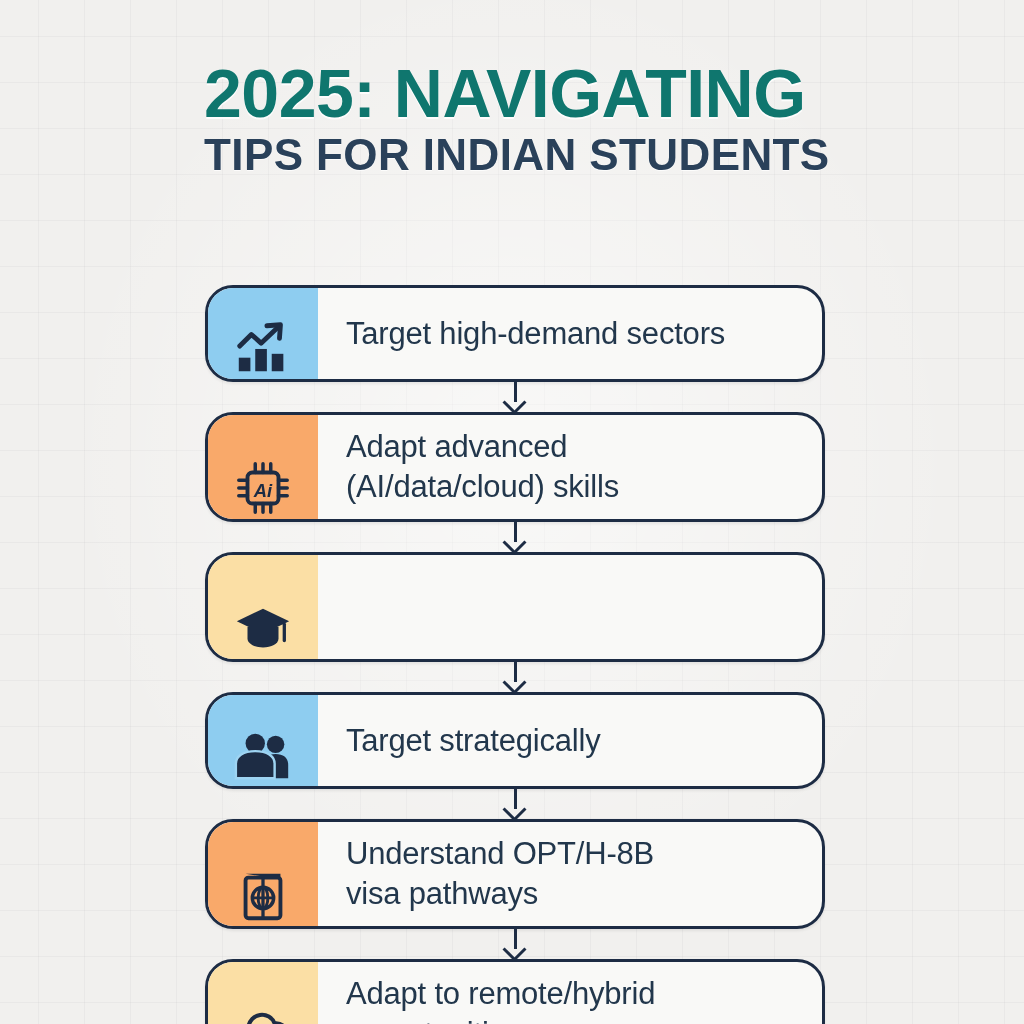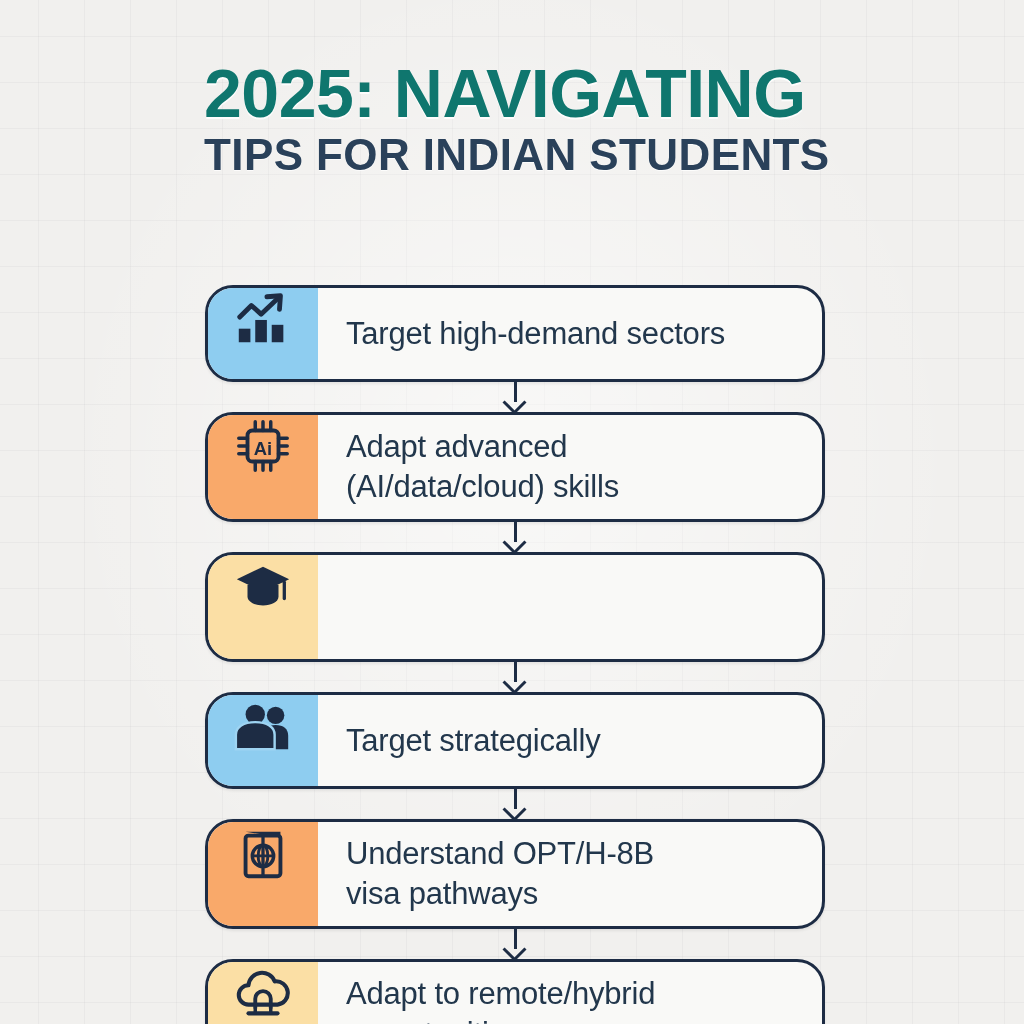--- a/index.html
+++ b/index.html
@@ -88,22 +88,23 @@
     box-shadow: 0 2px 3px rgba(0,0,0,0.07);
   }
 
   .step-h1 { height: 97px; }
   .step-h2 { height: 110px; }
 
   .icon-pane {
     width: 110px;
     flex: 0 0 110px;
     display: flex;
-    align-items: flex-start;
+    align-items: flex-end;
     justify-content: center;
+    font-style: italic;
   }
   .icon-pane svg { display: block; }
 
   .step-label {
     flex: 1 1 auto;
     display: flex;
     align-items: center;
     padding-left: 28px;
     padding-right: 16px;
     font-size: 31px;

